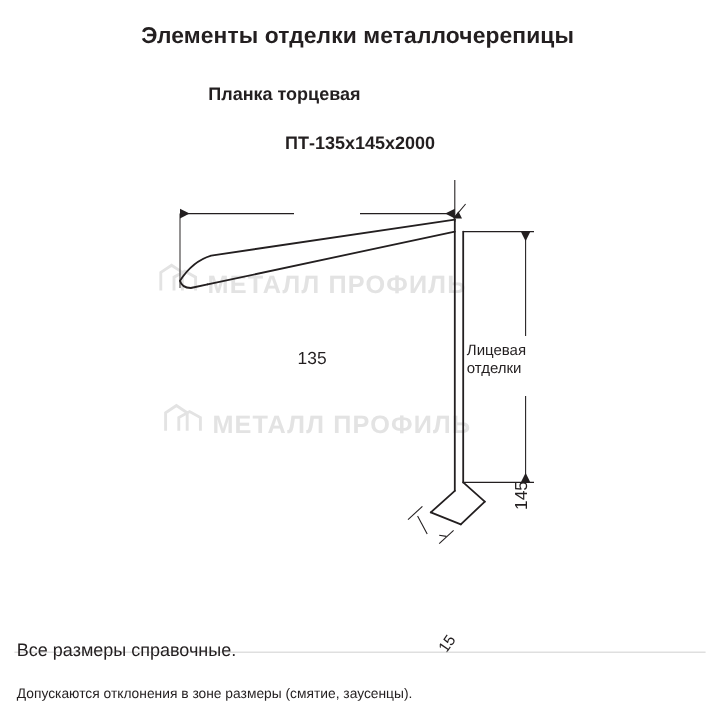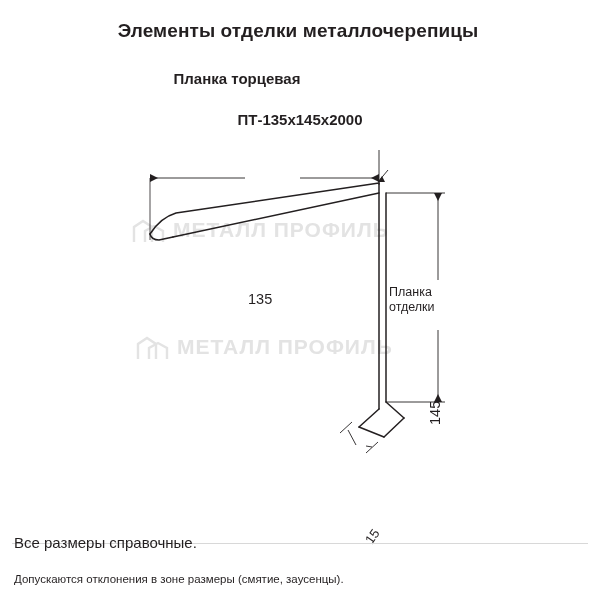--- a/index.html
+++ b/index.html
@@ -60,21 +60,21 @@
     position: absolute;
     left: 0;
     top: 130px;
     width: 600px;
     height: 330px;
     pointer-events: none;
   }
   .wm {
     position: absolute;
     display: flex;
-    align-items: flex-start;
+    align-items: flex-end;
     gap: 7px;
     color: #e3e3e3;
     font-weight: bold;
     font-family: "Liberation Sans", sans-serif;
     white-space: nowrap;
   }
   .wm .wm-logo {
     display: inline-block;
     position: relative;
   }
@@ -204,21 +204,21 @@
         <path d="M388 40 L378 52"></path>
         <path d="M378 52 l7 0 l-3 -6 z" fill="#231f20" stroke="none"></path>
       </g>
     </svg>
 
     <div class="dim-label lbl-135">135</div>
     <div class="dim-label lbl-145">145</div>
     <div class="dim-label lbl-15">15</div>
 
     <div class="face-label">
-      <div>Планка</div>
+      <div>Лицевая</div>
       <div>отделки</div>
     </div>
   </div>
 
   <div class="footer">
     <div class="footer-line"></div>
     <div class="footer-text1">Все размеры справочные.</div>
     <div class="footer-text2">Допускаются отклонения в зоне размеры (смятие, заусенцы).</div>
   </div>
 

